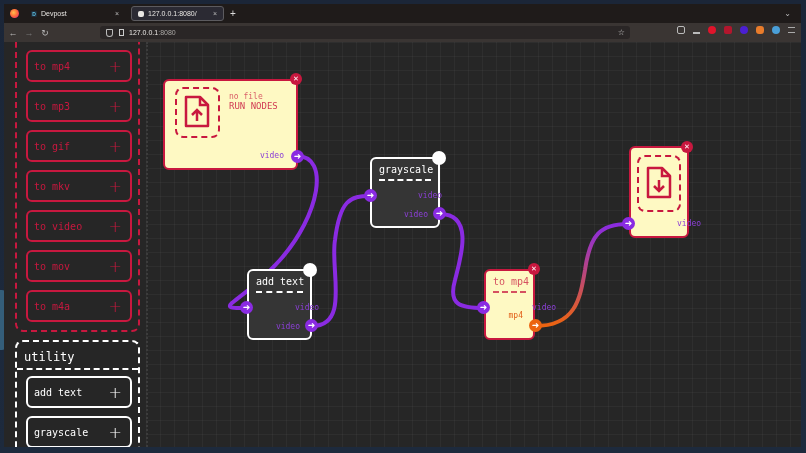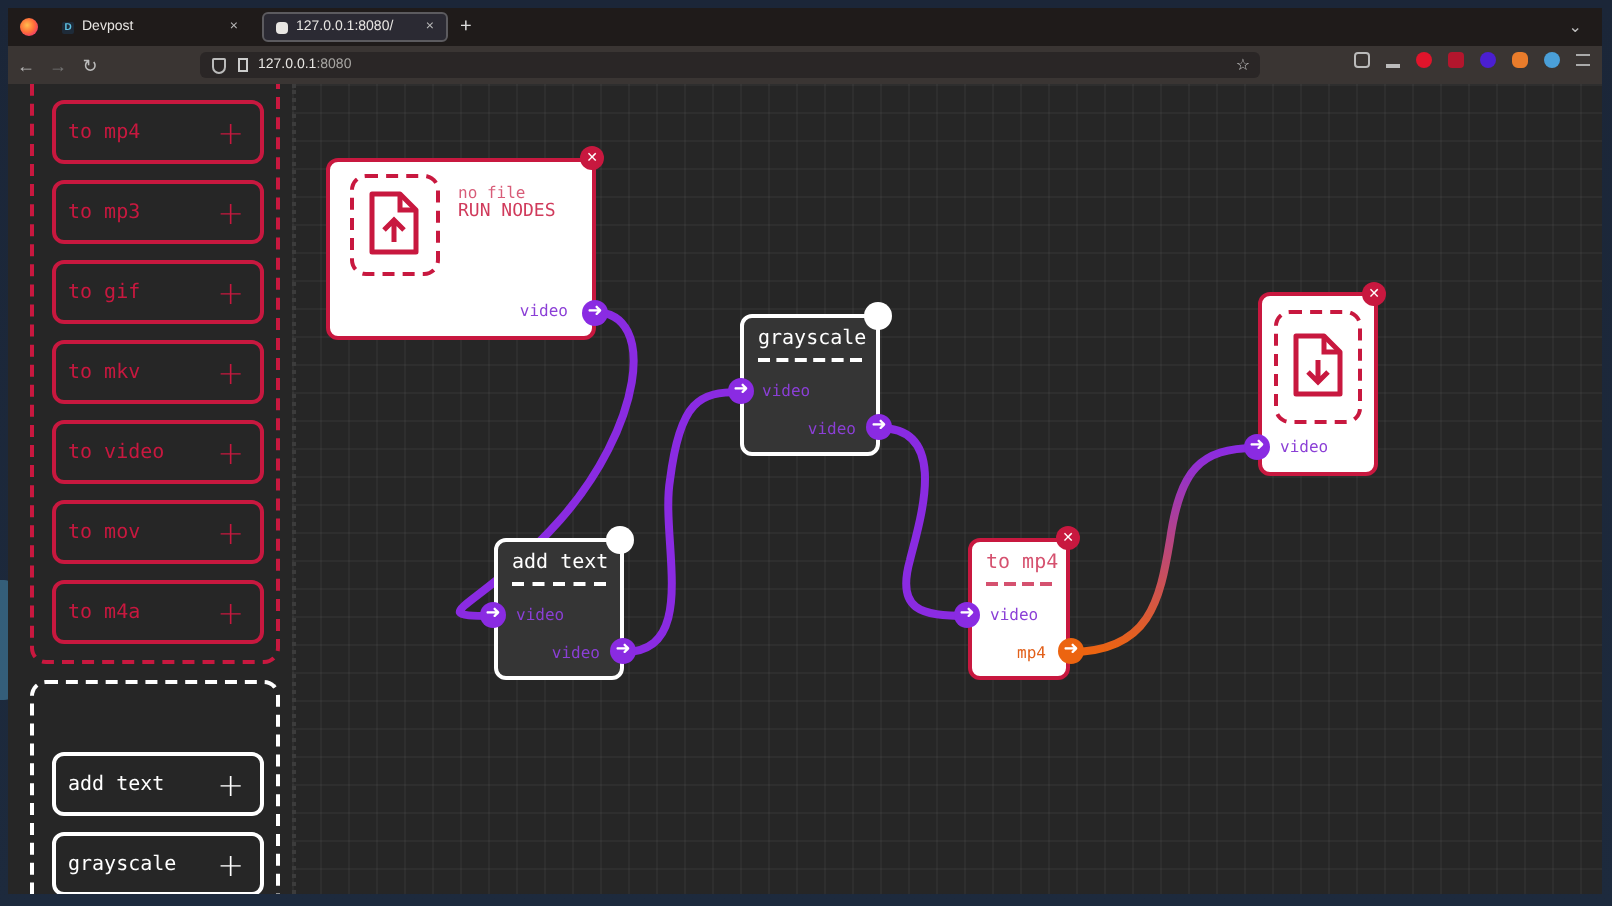--- a/index.html
+++ b/index.html
@@ -50,27 +50,27 @@
   .group.convert { top:-12px; height:302px; border-color:#c8183f; }
   .group.utility { top:298px; height:140px; border-color:#ffffff; border-bottom:none; border-radius:8px 8px 0 0; }
   .group-title { color:#fff; font-size:12px; padding:8px 0 4px 7px; border-bottom:2px dashed #fff; margin:0 0 0 0; }
   .item { position:absolute; left:9px; width:106px; height:32px; border:2px solid; border-radius:6px; display:flex; align-items:center; font-size:10px; padding-left:6px; }
   .item .plus { margin-left:auto; margin-right:8px; font-size:16px; font-family:"DejaVu Sans", sans-serif; font-weight:200; }
   .item.red { border-color:#c8183f; color:#c8183f; }
   .item.white { border-color:#ffffff; color:#ffffff; }
 
   
   .node { position:absolute; border:2px solid; border-radius:6px; background:#3a3a3a; font-family:"DejaVu Sans Mono", monospace; }
-  .node.red { border-color:#c8183f; background:#ffffff; }
+  .node.red { border-color:#c8183f; background:#fef9c3; }
   .node.white { border-color:#ffffff; background:#353535; }
   .node .title { font-size:10px; color:#fff; padding:5px 0 0 7px; }
   .node .title-sep { margin:4px 7px 0 7px; border-bottom:2px dashed #fff; }
   .node.red .title { color:#c8183f; opacity:.75; }
   .node.red .title-sep { border-color:#c8183f; opacity:.75; }
-  .port-label { position:absolute; font-size:8px; color:#8b3fd6; }
+  .port-label { position:absolute; font-size:8px; color:#8b3fd6;margin-left:37px; }
   .port-label.orange { color:#e2601a; }
   .handle { position:absolute; width:13px; height:13px; border-radius:50%; background:#8a2be2; color:#fff; font-size:9px; display:flex; align-items:center; justify-content:center; font-family:"DejaVu Sans", sans-serif; font-weight:bold; line-height:1; }
   .handle.orange { background:#ec6410; }
   .close-btn { position:absolute; width:12px; height:12px; border-radius:50%; background:#c8183f; color:#fff; font-size:7px; display:flex; align-items:center; justify-content:center; font-family:"DejaVu Sans", sans-serif; font-weight:bold; }
   .dot-btn { position:absolute; width:14px; height:14px; border-radius:50%; background:#fff; }
 
   .dashed-box { position:absolute; border:2px dashed #c8183f; border-radius:8px; }
   .file-text { position:absolute; color:#c8183f; font-size:8px; }
   .file-text.big { font-size:9px; }
 
@@ -149,20 +149,21 @@
         <div class="item red" style="top:218px;">
             <span>to mov</span>
             <span class="plus">+</span>
           </div>
         <div class="item red" style="top:258px;justify-content:flex-end;">
             <span>to m4a</span>
             <span class="plus">+</span>
           </div>
       </div>
       <div class="group utility">
+        <div class="group-title">utility</div>
         <div class="item white" style="top:34px;">
             <span>add text</span>
             <span class="plus">+</span>
           </div>
         <div class="item white" style="top:74px;">
             <span>grayscale</span>
             <span class="plus">+</span>
           </div>
       </div>
     </div>
@@ -216,21 +217,21 @@
   <div class="port-label" style="right:10px;top:51px;">video</div>
 </div>
 <div class="handle" style="left:240px;top:301px;">➜</div>
 <div class="handle" style="left:305px;top:319px;">➜</div>
 <div class="dot-btn" style="left:303px;top:263px;"></div>
 
 <div class="node red" style="left:484px;top:269px;width:51px;height:71px;">
   <div class="title">to mp4</div>
   <div class="title-sep"></div>
   <div class="port-label" style="left:9px;top:32px;">video</div>
-  <div class="port-label orange" style="right:10px;top:51px;">mp4</div>
+  <div class="port-label orange" style="right:10px;top:40px;">mp4</div>
 </div>
 <div class="handle" style="left:477px;top:301px;">➜</div>
 <div class="handle orange" style="left:529px;top:319px;">➜</div>
 <div class="close-btn" style="left:528px;top:263px;">✕</div>
 
 <div class="node red" style="left:629px;top:146px;width:60px;height:92px;">
   <div class="dashed-box" style="left:6px;top:7px;width:44px;height:57px;">
     <svg width="30" height="34" viewBox="0 0 30 34" style="position:absolute;left:5px;top:9px;">
       <path d="M4 2 H18 L26 10 V31 H4 Z" fill="none" stroke="#c8183f" stroke-width="2.5" stroke-linejoin="round"></path>
       <path d="M18 2 V10 H26" fill="none" stroke="#c8183f" stroke-width="2.5"></path>

